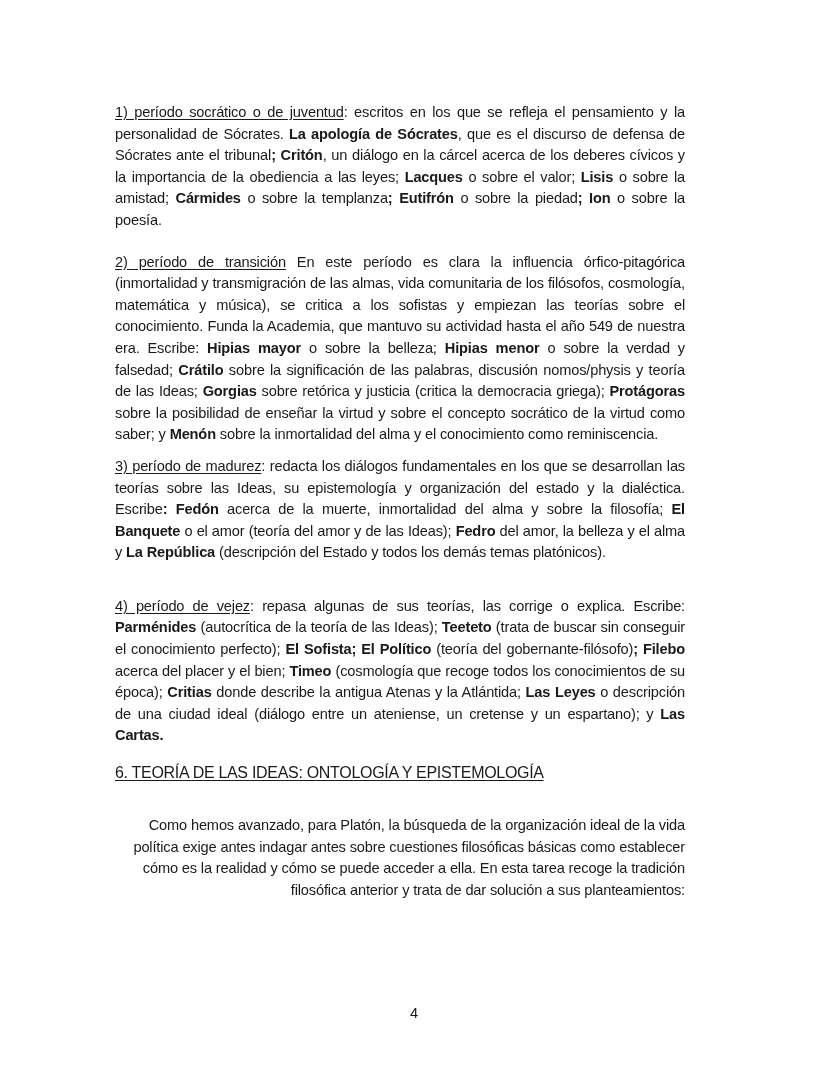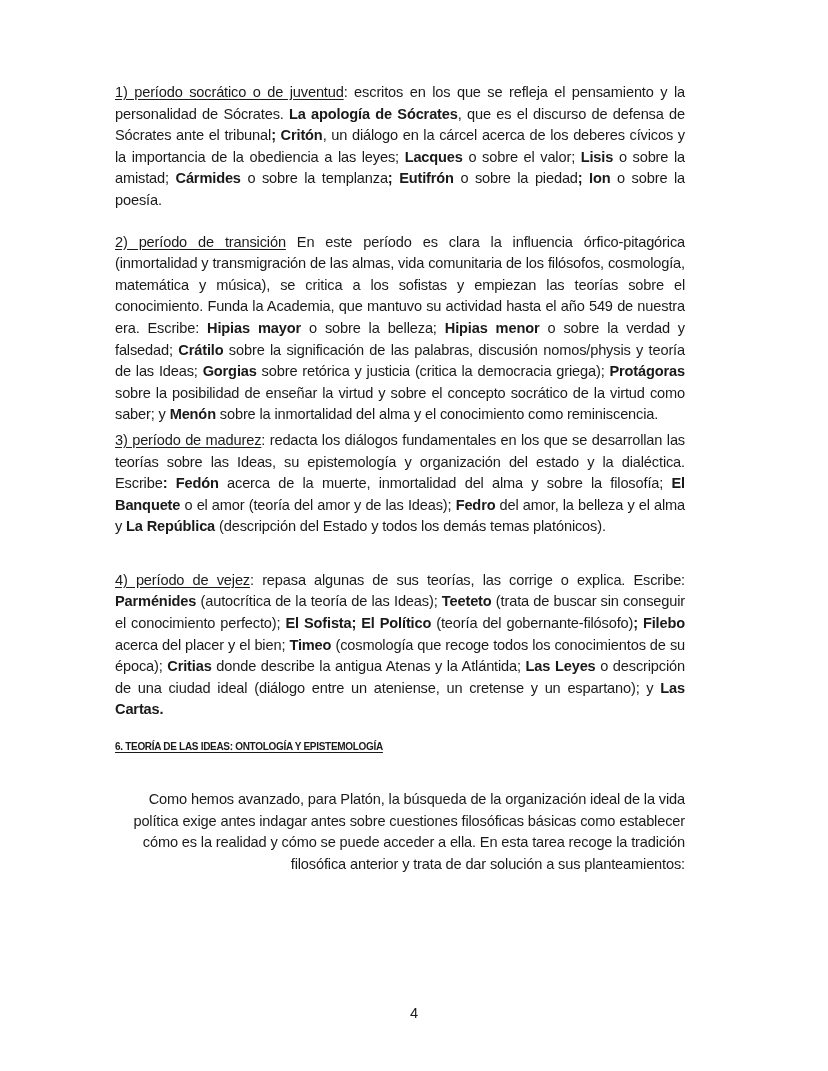--- a/index.html
+++ b/index.html
@@ -11,40 +11,40 @@
     width: 828px;
     height: 1071px;
     position: relative;
     overflow: hidden;
     font-family: "Liberation Sans", "DejaVu Sans", sans-serif;
     color: #1a1a1a;
   }
   .page {
     position: absolute;
     left: 115px;
-    top: 82px;
+    top: 102px;
     width: 570px;
     font-size: 14.6px;
     line-height: 21.6px;
     letter-spacing: -0.15px;
   }
   p {
     margin: 0;
     text-align: justify;
   }
   .p1 { }
   .p2 { margin-top: 20px; }
-  .p3 { margin-top: 4px; }
+  .p3 { margin-top: 10px; }
   .p4 { margin-top: 32px; }
   .u { text-decoration: underline; text-underline-offset: 2px; }
   b { font-weight: bold; }
   h2.h6 {
     margin: 15px 0 0 0;
-    font-size: 10px;
-    font-weight: bold;
+    font-size: 16px;
+    font-weight: normal;
     line-height: 22px;
     text-decoration: underline;
     text-underline-offset: 2px;
     letter-spacing: -0.3px;
   }
   h3.h61 {
     margin: 16px 0 0 0;
     font-size: 14.8px;
     font-weight: normal;
     line-height: 22px;

